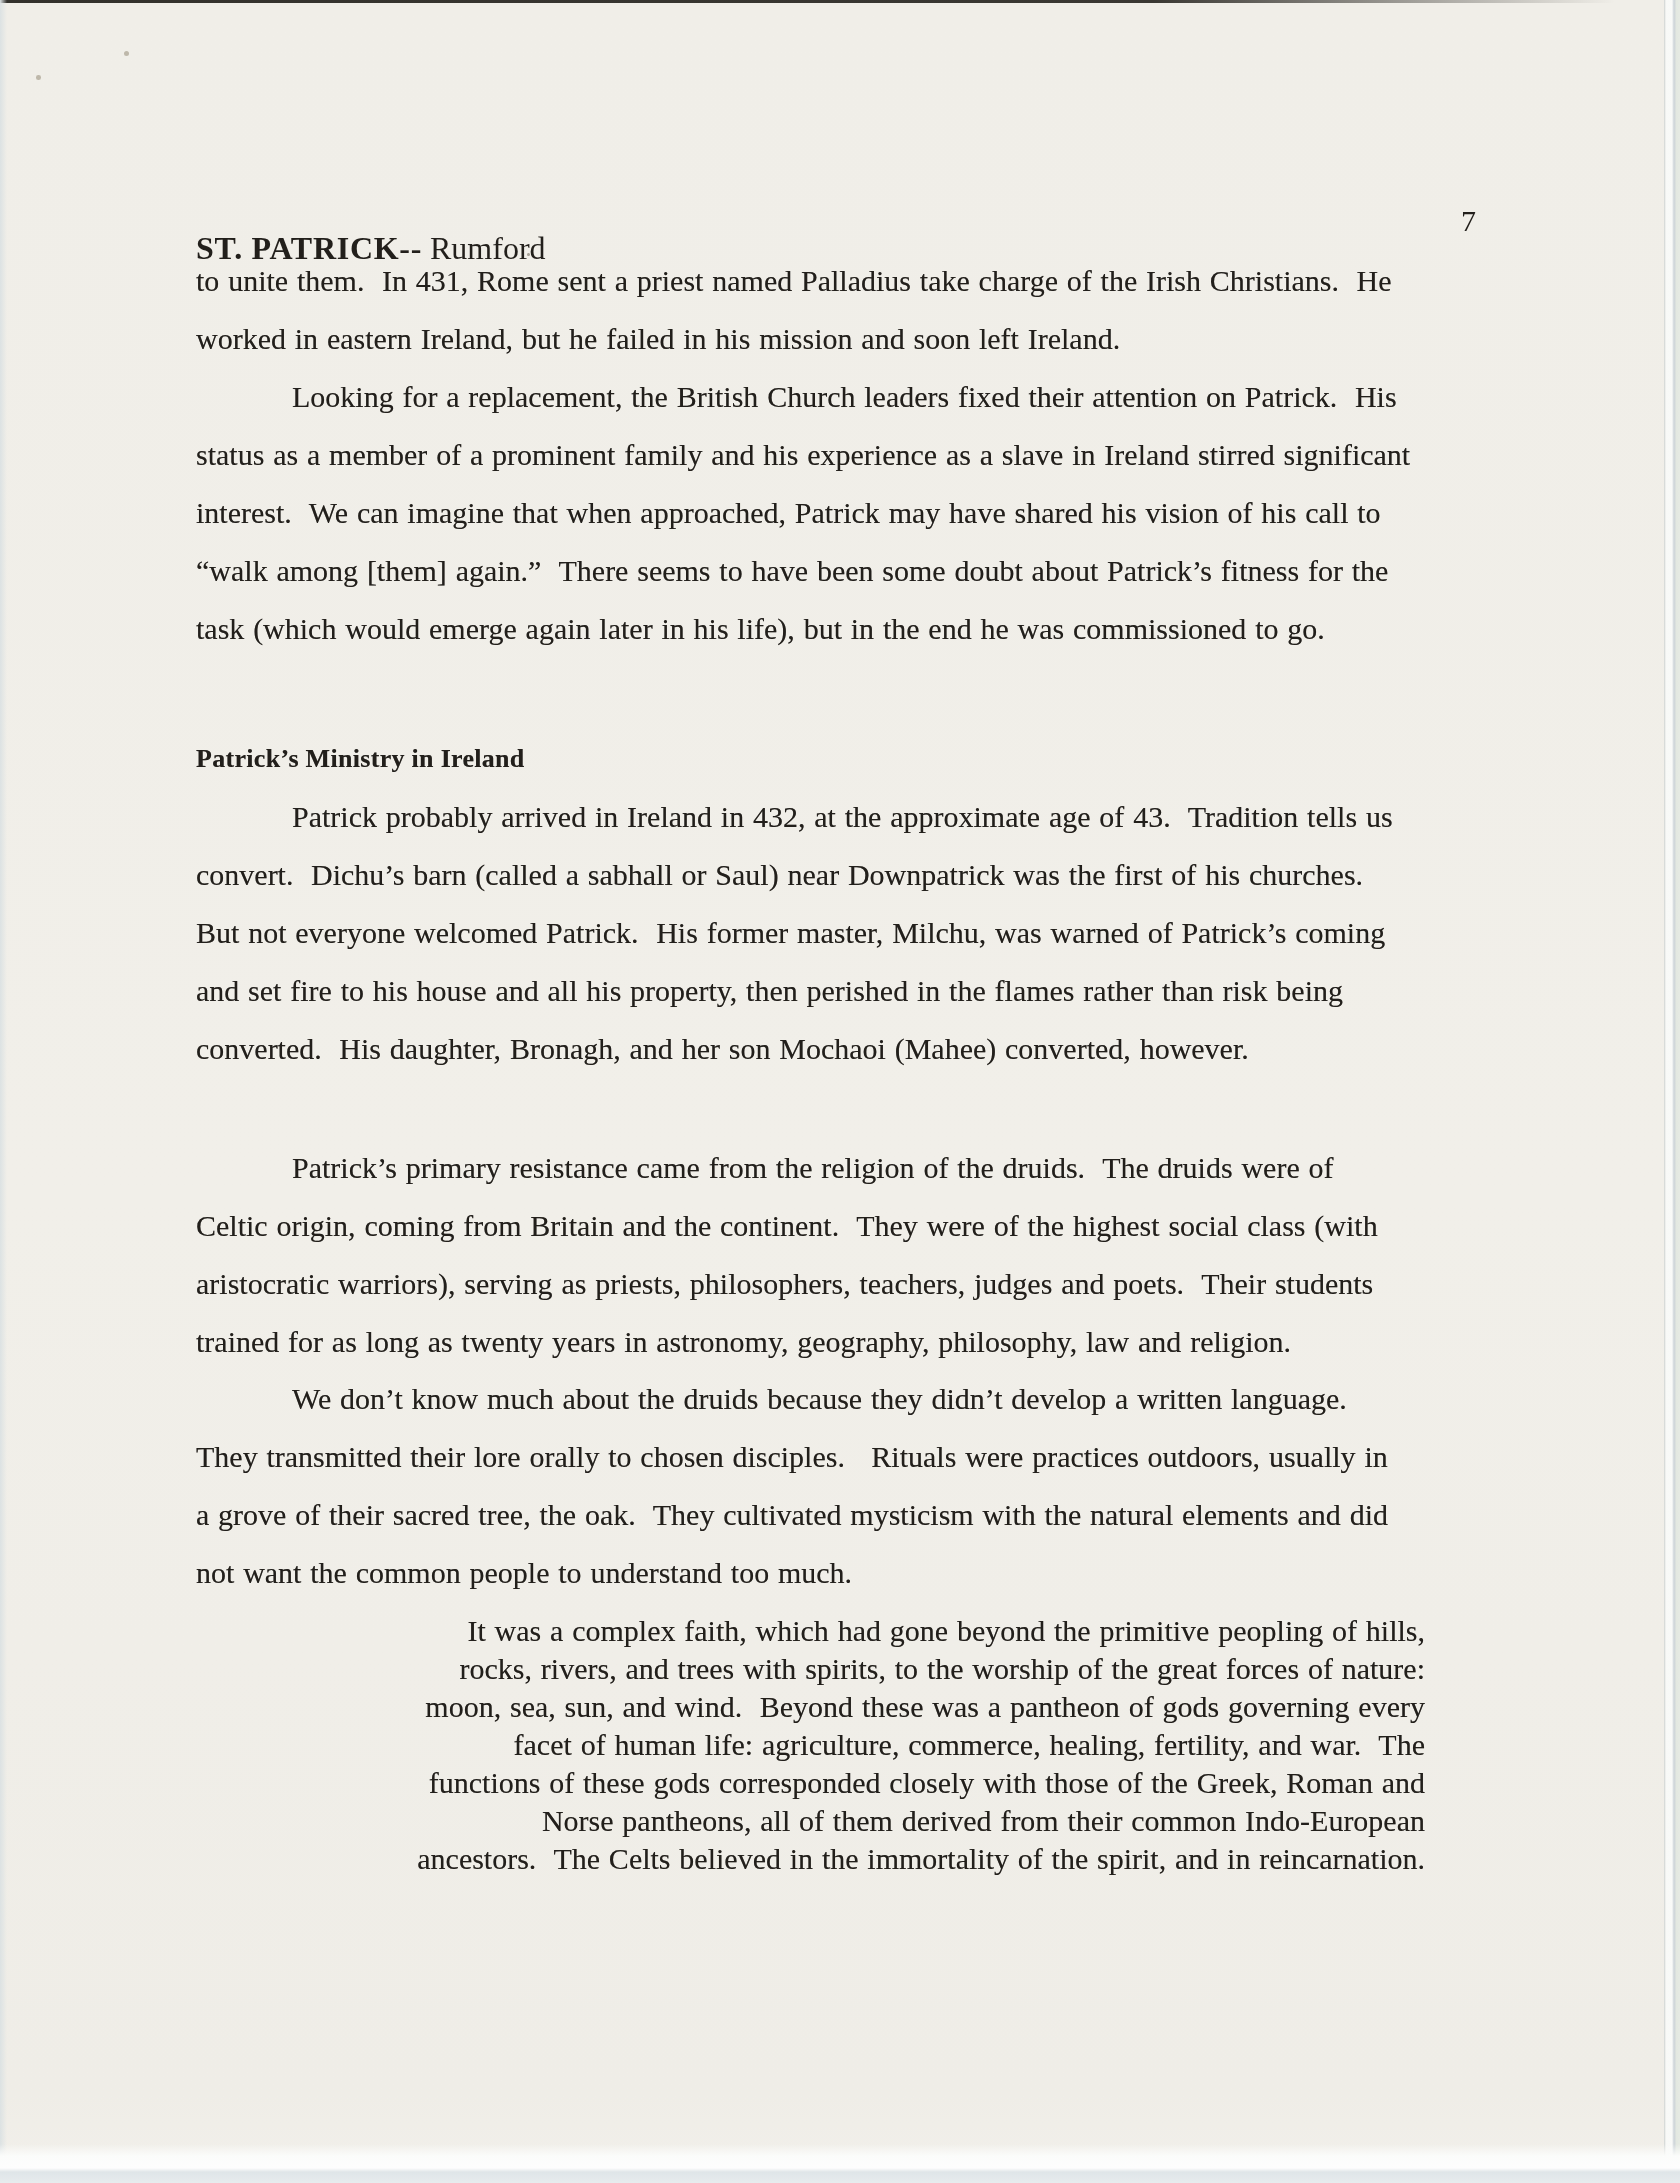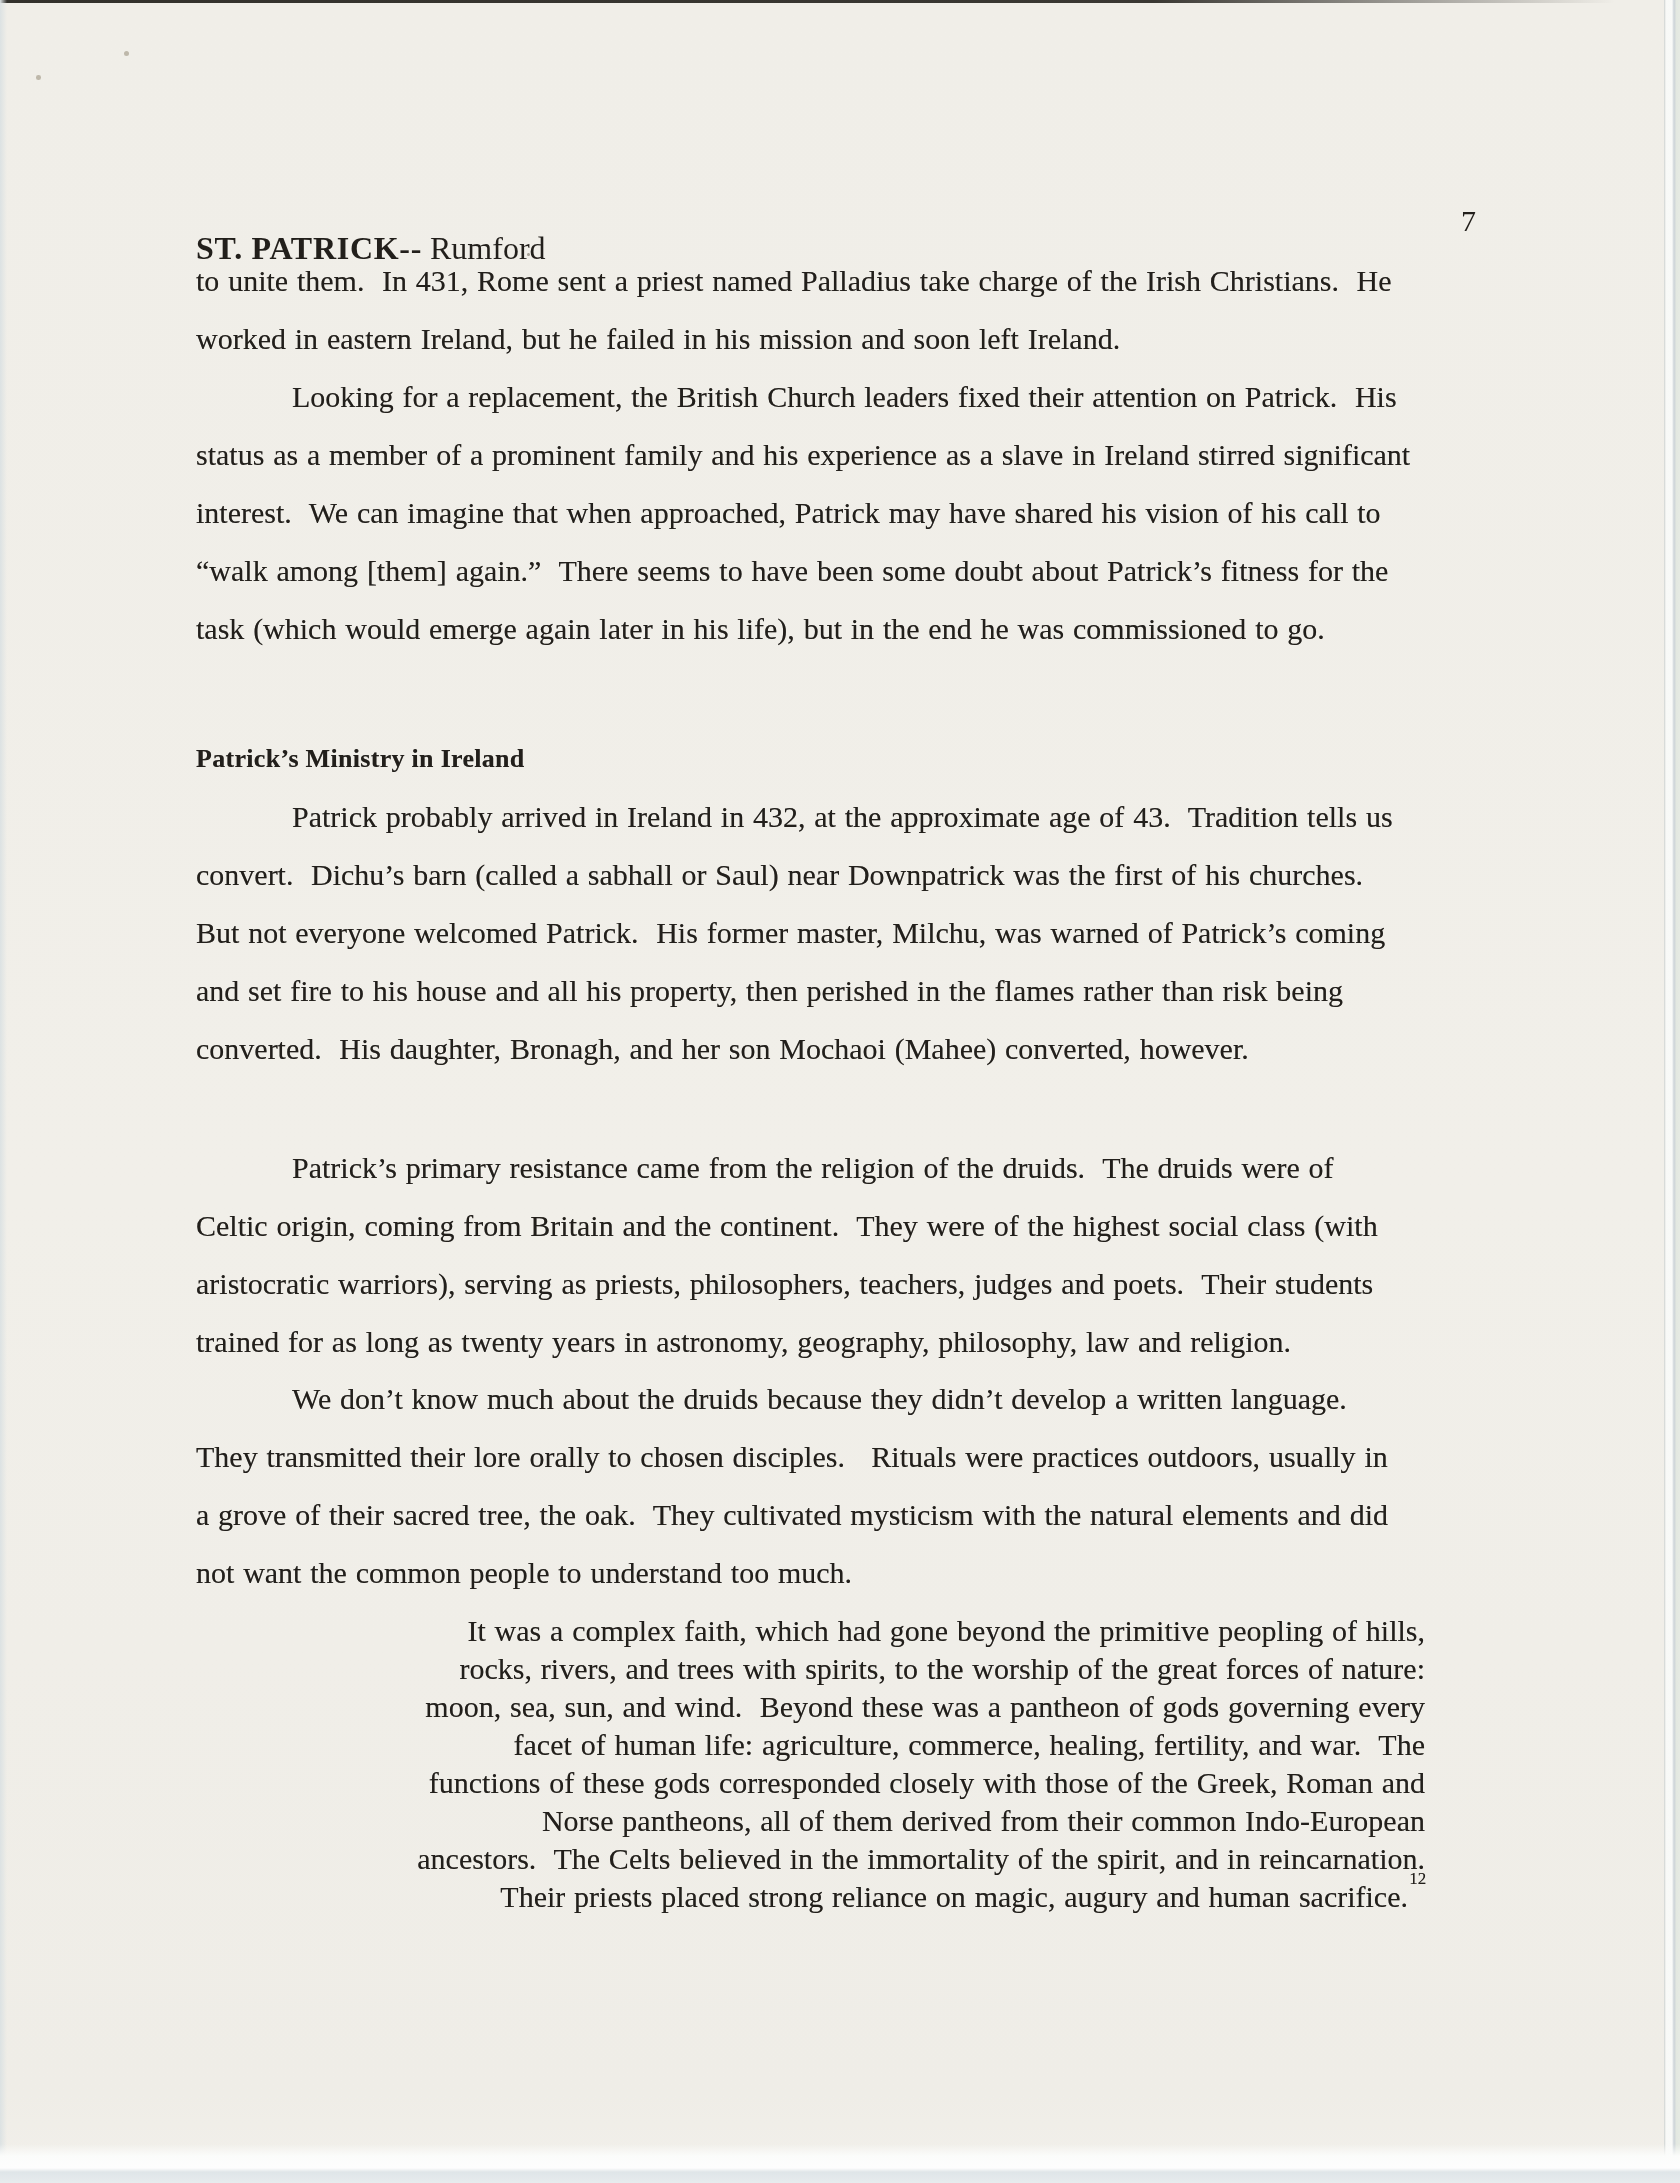--- a/index.html
+++ b/index.html
@@ -131,17 +131,16 @@
   </div>
 
   <div class="quote-block">
     <div class="quote-line">It was a complex faith, which had gone beyond the primitive peopling of hills,</div>
     <div class="quote-line">rocks, rivers, and trees with spirits, to the worship of the great forces of nature:</div>
     <div class="quote-line">moon, sea, sun, and wind.  Beyond these was a pantheon of gods governing every</div>
     <div class="quote-line">facet of human life: agriculture, commerce, healing, fertility, and war.  The</div>
     <div class="quote-line">functions of these gods corresponded closely with those of the Greek, Roman and</div>
     <div class="quote-line">Norse pantheons, all of them derived from their common Indo-European</div>
     <div class="quote-line">ancestors.  The Celts believed in the immortality of the spirit, and in reincarnation.</div>
-    <div class="quote-line"><span>Their priests placed strong reliance on magic, augury and human sacrifice.</span><sup class="fn">12</sup></div>
   </div>
 
 </div>
 
 
 </body></html>

